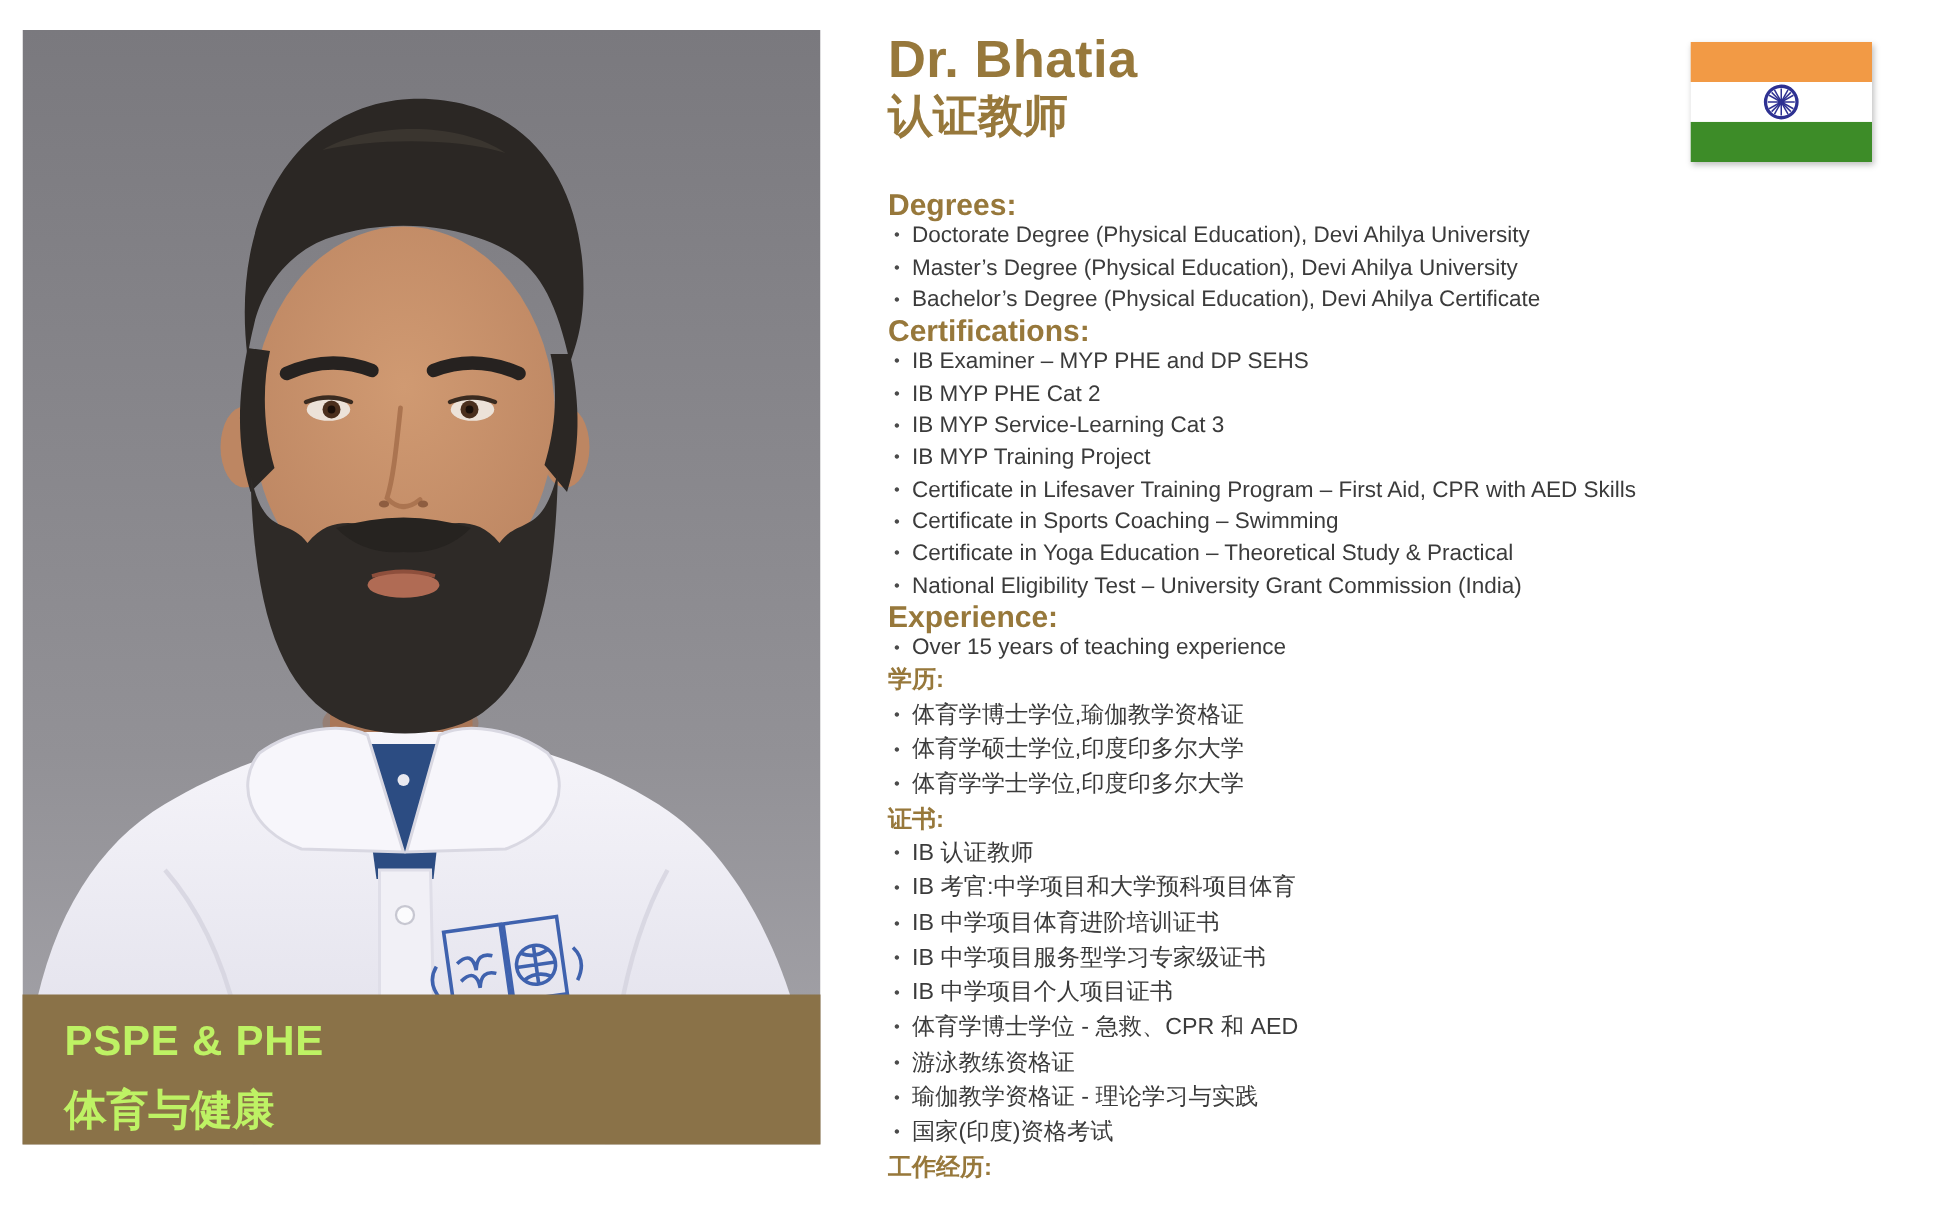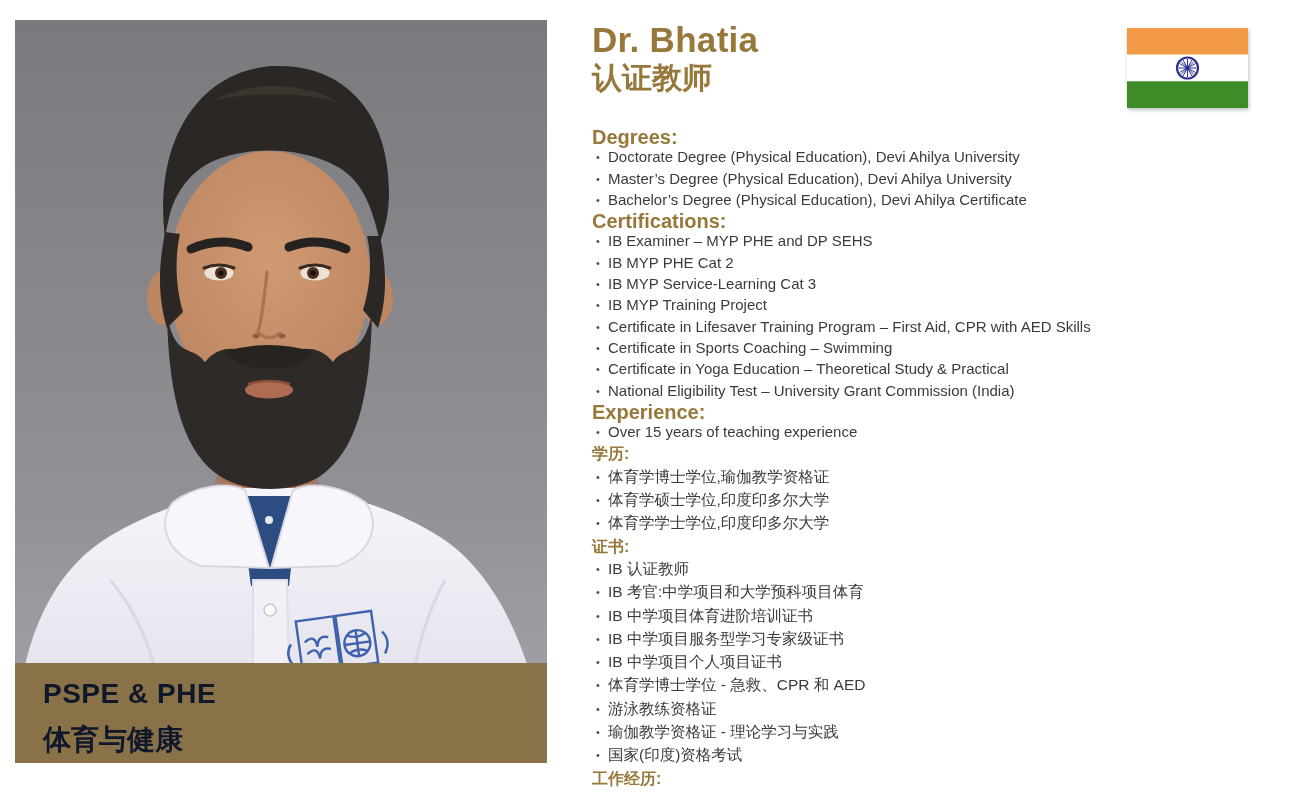--- a/index.html
+++ b/index.html
@@ -14,21 +14,21 @@
 
   
   .photo-card {
     position:absolute; left:15px; top:20px;
     width:532px; height:743px;
   }
   .photo-card svg.portrait { position:absolute; left:0; top:0; width:532px; height:743px; display:block; }
   .banner {
     position:absolute; left:0; right:0; bottom:0; height:100px;
     background:#8A7248;
-    color:#0f172a;
+    color:#bef264;
     padding:15px 0 4px 28px;
   }
   .banner-line1 { font-size:28px; font-weight:bold; letter-spacing:0.5px; line-height:32px; }
   .banner-line2 { font-size:28px; font-weight:bold; line-height:30px; margin-top:15px; }
 
   
   .info {
     position:absolute; left:592px; top:20px; width:668px;
   }
   .name-en {

